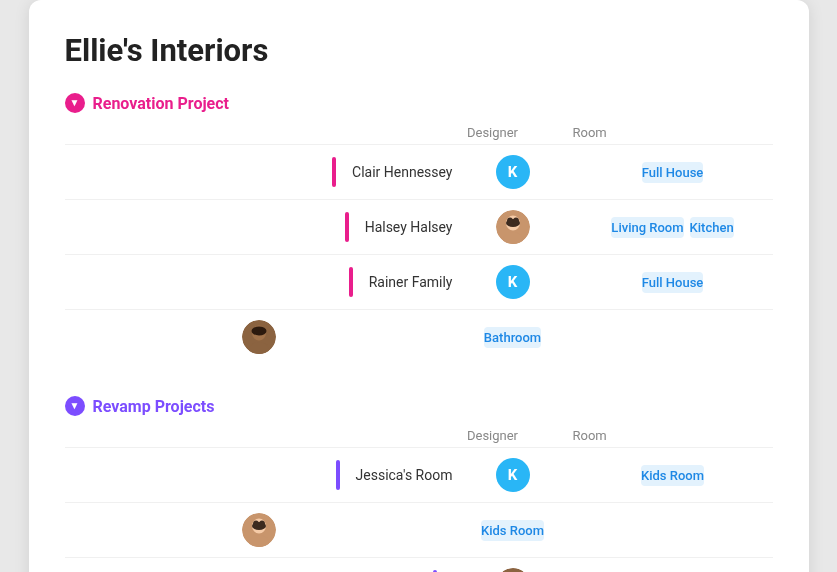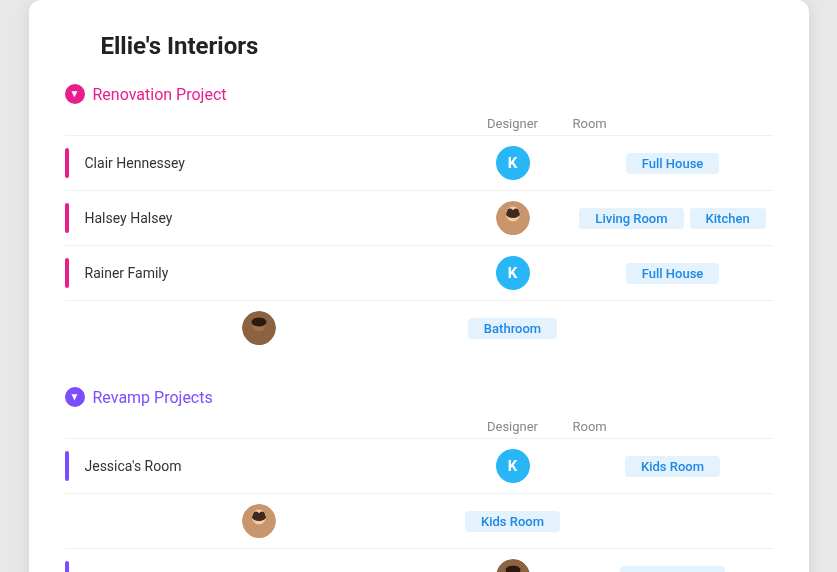--- a/index.html
+++ b/index.html
@@ -13,25 +13,24 @@
     }
     .card {
       background: #fff;
       border-radius: 12px;
       padding: 32px 36px 28px 36px;
       width: 780px;
       box-shadow: 0 2px 16px rgba(0,0,0,0.10);
       position: relative;
     }
     .app-title {
-      font-size: 24px;
+      font-size: 31px;
       font-weight: 700;
       color: #222;
       margin-bottom: 24px;
-      margin-left: 36px;
     }
     .section {
       margin-bottom: 32px;
     }
     .section-header {
       display: flex;
       align-items: center;
       margin-bottom: 8px;
     }
     .section-toggle {
@@ -46,43 +45,45 @@
     }
     .section-toggle.pink { background: #e91e8c; }
     .section-toggle.purple { background: #7c4dff; }
     .toggle-arrow {
       color: #fff;
       font-size: 10px;
       line-height: 1;
     }
     .section-title {
       font-size: 16px;
-      font-weight: 400;
+      font-weight: 700;
     }
     .section-title.pink { color: #e91e8c; }
     .section-title.purple { color: #7c4dff; }
     .table-header {
       display: grid;
       grid-template-columns: 1fr 120px 200px;
       padding: 4px 0 4px 24px;
       color: #888;
       font-size: 13px;
+      gap: 20px;
     }
     .table-header .col-designer { text-align: center; }
     .table-header .col-room { text-align: left; }
     .table-row {
       display: grid;
       grid-template-columns: 1fr 120px 200px;
       align-items: center;
       padding: 10px 0 10px 0;
       border-top: 1px solid #f0f0f0;
     }
     .row-name-cell {
       display: flex;
       align-items: center;
+      justify-content: flex-end;
     }
     .left-bar {
       width: 4px;
       height: 30px;
       border-radius: 2px;
       margin-right: 16px;
       flex-shrink: 0;
     }
     .left-bar.pink { background: #e91e8c; }
     .left-bar.purple { background: #7c4dff; }
@@ -123,21 +124,21 @@
       display: flex;
       justify-content: center;
       align-items: center;
       gap: 6px;
       flex-wrap: wrap;
     }
     .room-tag {
       background: #e3f2fd;
       color: #1e88e5;
       border-radius: 4px;
-      padding: 3px 16px;
+      padding: 3px 0;
       font-size: 13px;
       font-weight: 500;
     }
   </style>
 </head>
 <body>
 
 <div class="card">
   <div class="app-title">Ellie's Interiors</div>
 

